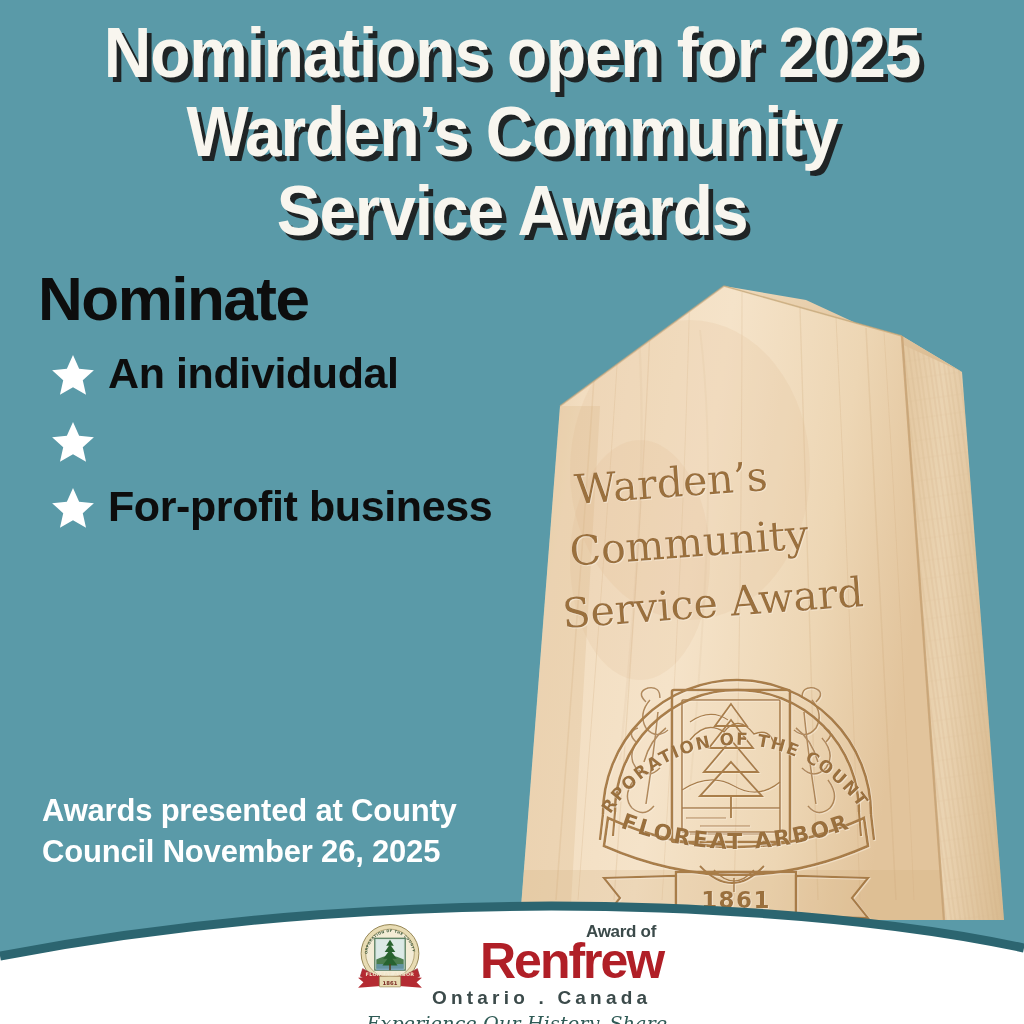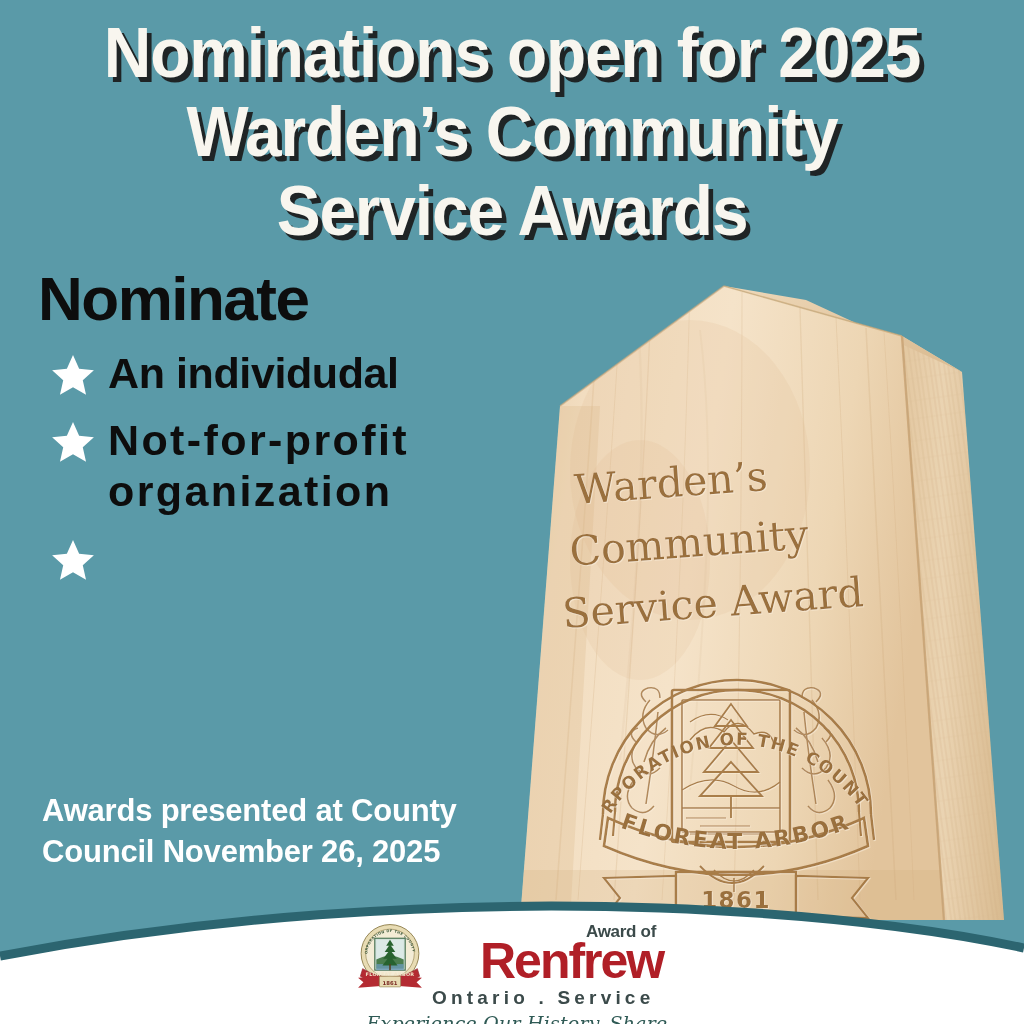--- a/index.html
+++ b/index.html
@@ -354,29 +354,29 @@
       </span>
       <span class="bullet-text">An individudal</span>
     </div>
 
     <div class="bullet-row">
       <span class="bullet-star">
         <svg viewBox="0 0 24 24">
             <polygon points="12,1.6 15.2,8.7 22.9,9.5 17.1,14.7 18.8,22.3 12,18.4 5.2,22.3 6.9,14.7 1.1,9.5 8.8,8.7" fill="currentColor"></polygon>
           </svg>
       </span>
-      <span class="bullet-text spaced">Not-for-profit organization</span>
     </div>
 
     <div class="bullet-row">
       <span class="bullet-star">
         <svg viewBox="0 0 24 24">
             <polygon points="12,1.6 15.2,8.7 22.9,9.5 17.1,14.7 18.8,22.3 12,18.4 5.2,22.3 6.9,14.7 1.1,9.5 8.8,8.7" fill="currentColor"></polygon>
           </svg>
       </span>
+      <span class="bullet-text">For-profit business</span>
     </div>
   </div>
 
 
   <div id="awards-block">Awards presented at County Council November 26, 2025</div>
 
   <svg id="footer-curve" viewBox="0 0 1024 164" xmlns="http://www.w3.org/2000/svg" preserveAspectRatio="none">
     <path d="M0 164 L0 96 C 200 58, 430 40, 660 48 C 820 54, 940 70, 1024 88 L1024 164 Z" fill="#ffffff"></path>
     <path d="M0 96 C 200 58, 430 40, 660 48 C 820 54, 940 70, 1024 88" fill="none" stroke="#2c6570" stroke-width="9"></path>
   </svg>
@@ -405,19 +405,19 @@
         <text x="50" y="85" text-anchor="middle" font-family="DejaVu Sans, sans-serif" font-size="7" font-weight="700" fill="#7a2b24">1861</text>
         <g fill="#3f5a3c" font-family="DejaVu Sans, sans-serif" font-size="4.6" font-weight="700">
           <path id="crestArc" d="M 20 46 A 30 30 0 0 1 80 46" fill="none"></path>
           <text><textPath href="#crestArc" startOffset="50%" text-anchor="middle" letter-spacing="0.5">MUNICIPAL CORPORATION OF THE COUNTY OF RENFREW</textPath></text>
         </g>
       </svg>
 
       <div class="logo-words">
         <div class="county-of">Award of</div>
         <div class="renfrew">Renfrew</div>
-        <div class="ontario-canada">Ontario . Service</div>
+        <div class="ontario-canada">Ontario . Canada</div>
       </div>
     </div>
     <div class="tagline">Experience Our History, Share Our Future!</div>
   </div>
 
 </div>
 
 </body></html>

